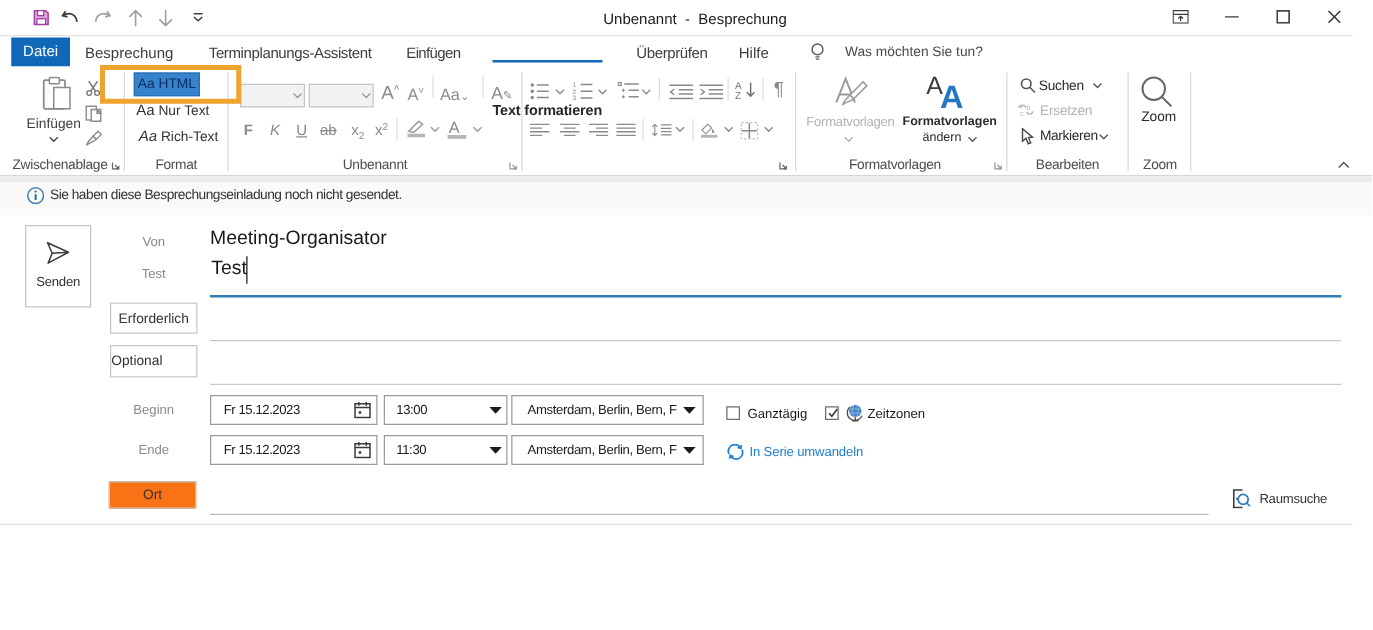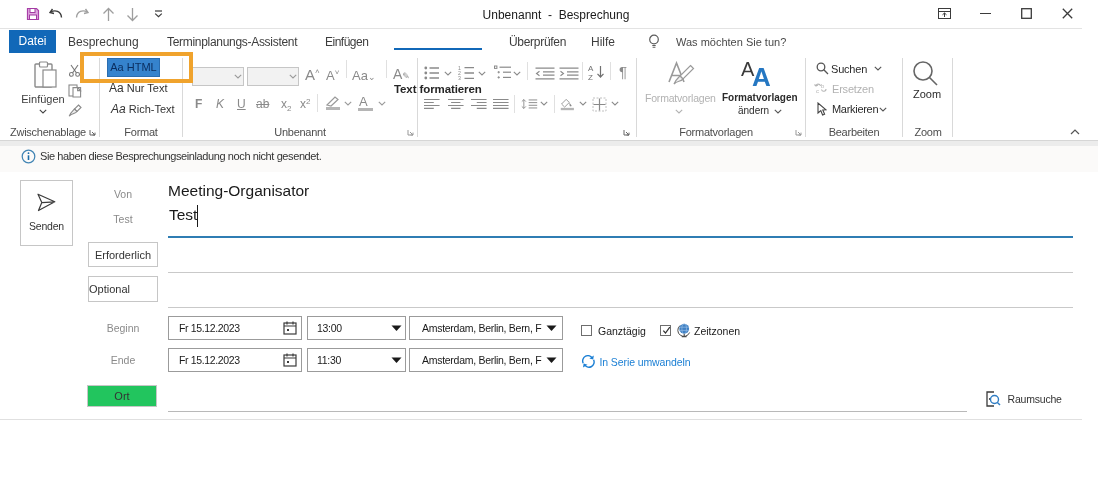--- a/index.html
+++ b/index.html
@@ -385,21 +385,21 @@
       <path d="M0.5 0.5 L5.5 6 L10.5 0.5 z" fill="#1a1a1a"></path>
     </svg>
 
 <svg class="abs" style="left:580.5px;top:354.5px" width="15" height="13" viewBox="0 0 15 13">
   <path d="M2.2 8.2 A5 5 0 0 1 11.6 3.6 M12.6 4.8 A5 5 0 0 1 3.2 9.3" fill="none" stroke="#1b7fd4" stroke-width="1.4"></path>
   <path d="M12.8 0.6 L12.2 4.6 L8.4 3.4 Z" fill="#1b7fd4"></path>
   <path d="M2 12.4 L2.7 8.4 L6.5 9.7 Z" fill="#1b7fd4"></path>
 </svg>
 <div class="abs" style="left:599.5px;top:355.5px;font-size:10.5px;letter-spacing:-0.1px;color:#1b7fd4;">In Serie umwandeln</div>
 
-<div class="abs" style="left:87px;top:384.5px;width:70px;height:22.5px;background:#22c55e;border:1px solid #c6c6c6;font-size:11px;color:#333;text-align:center;line-height:21px;">Ort</div>
+<div class="abs" style="left:87px;top:384.5px;width:70px;height:22.5px;background:#f97316;border:1px solid #c6c6c6;font-size:11px;color:#333;text-align:center;line-height:21px;">Ort</div>
 <div class="abs" style="left:168px;top:411px;width:799px;height:1px;background:#b9b9b9;"></div>
 <svg class="abs" style="left:986px;top:391px" width="15" height="16" viewBox="0 0 15 16">
   <path d="M8 1 H1 V15 H8" fill="none" stroke="#3b3b3b" stroke-width="1.3"></path>
   <circle cx="3.8" cy="8" r="0.9" fill="#3b3b3b"></circle>
   <circle cx="8.5" cy="8.5" r="4" fill="none" stroke="#2e7cc3" stroke-width="1.4"></circle>
   <path d="M11.4 11.4 L14 14" stroke="#2e7cc3" stroke-width="1.4"></path>
 </svg>
 <div class="abs" style="left:1007.5px;top:393px;font-size:10.5px;letter-spacing:-0.2px;color:#333;">Raumsuche</div>
 
 <div class="abs" style="left:0;top:418.5px;width:1082px;height:1px;background:#e0e0e0;"></div>

